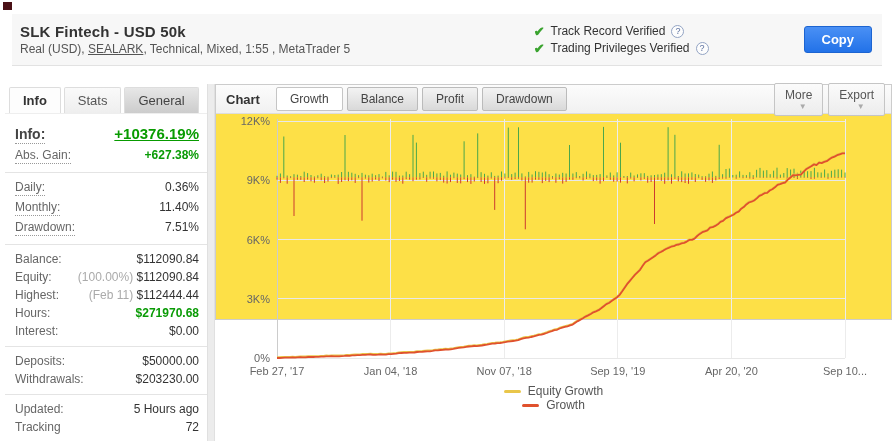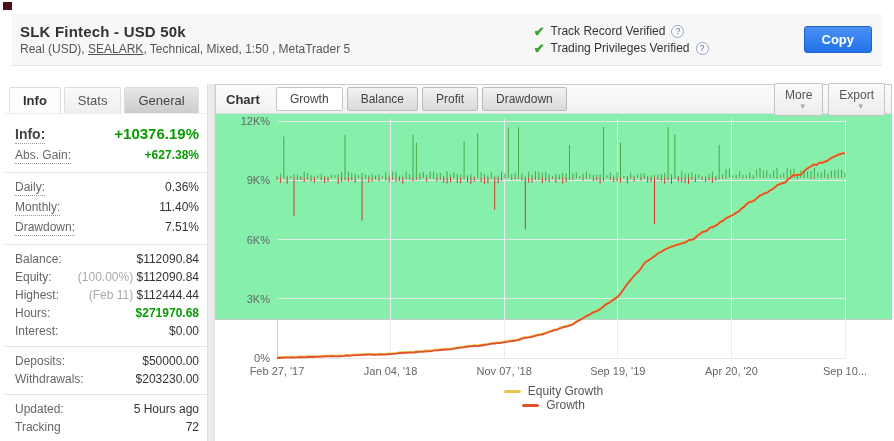--- a/index.html
+++ b/index.html
@@ -36,24 +36,24 @@
   .side-body { padding-top:4px; }
   .side-group { padding:5px 0 6px 0; border-bottom:1px solid #e4e4e4; }
   .side-group:last-child { border-bottom:none; }
   .side-row { display:flex; justify-content:space-between; align-items:baseline; padding:2px 8px 2px 10px; }
   .lbl { font-size:12px; color:#666; }
   .lbl.dotted { border-bottom:1px dotted #999; padding-bottom:1px; }
   .val { font-size:12px; color:#333; text-align:right; }
   .val .pfx { color:#aaa; }
   .val.green { color:#0a9b06; font-weight:600; }
   .side-row.gain .lbl { font-size:14px; font-weight:bold; color:#444; }
-  .side-row.gain .val { font-size:15px; font-weight:bold; color:#089b00; }
+  .side-row.gain .val { font-size:15px; font-weight:bold; color:#089b00;text-decoration:underline; }
 
   
-  .chart-panel { flex:1; margin-right:2px; border:1px solid #ccc; height:236px; background:#86efac; }
+  .chart-panel { flex:1; margin-right:2px; border:1px solid #ccc; height:236px; background:#fde047; }
   .chart-header { display:flex; align-items:center; height:29px; padding:0 6px 0 10px;
     background:linear-gradient(#fcfcfc,#f1f1f1); border-bottom:1px solid #ddd; }
   .chart-title { font-size:13px; font-weight:bold; color:#333; margin-right:16px; }
   .chart-tab { font-size:12px; color:#444; padding:4px 13px; margin-right:4px; border:1px solid #bbb;
     background:linear-gradient(#f3f3f3,#d9d9d9); border-radius:2px; cursor:pointer; }
   .chart-tab.active { background:#fff; border-color:#c5c5c5; }
   .chart-actions { margin-left:auto; display:flex; }
   .action-btn { display:flex; align-items:center; font-size:12px; color:#555; padding:4px 10px; margin-left:5px;
     border:1px solid #c5c5c5; background:linear-gradient(#fbfbfb,#ececec); border-radius:2px; cursor:pointer;flex-direction:column; }
   .caret { font-size:8px; color:#aaa; margin-left:8px; }
@@ -63,21 +63,21 @@
   .legend-swatch { display:inline-block; width:17px; height:3px; border-radius:2px; margin-right:7px; }
 </style>
 </head>
 <body>
 
 <div class="corner-mark"></div>
 
 <header class="acct-header">
   <div class="title-block">
     <div class="acct-title">SLK Fintech - USD 50k</div>
-    <div class="acct-sub"><span>Real (USD), </span><a>SEALARK</a><span>, Technical, Mixed, 1:50 , MetaTrader 5</span></div>
+    <div class="acct-sub"><span>Real (USD), </span><a>SEALARK</a><span>, Technical, Mixed, 1:55 , MetaTrader 5</span></div>
   </div>
   <div class="verify-block" id="verify-block">
       <div class="verify-row">
         <span class="check-icon">✔</span>
         <span>Track Record Verified</span>
         <span class="help-icon">?</span>
       </div>
       <div class="verify-row">
         <span class="check-icon">✔</span>
         <span>Trading Privileges Verified</span>

